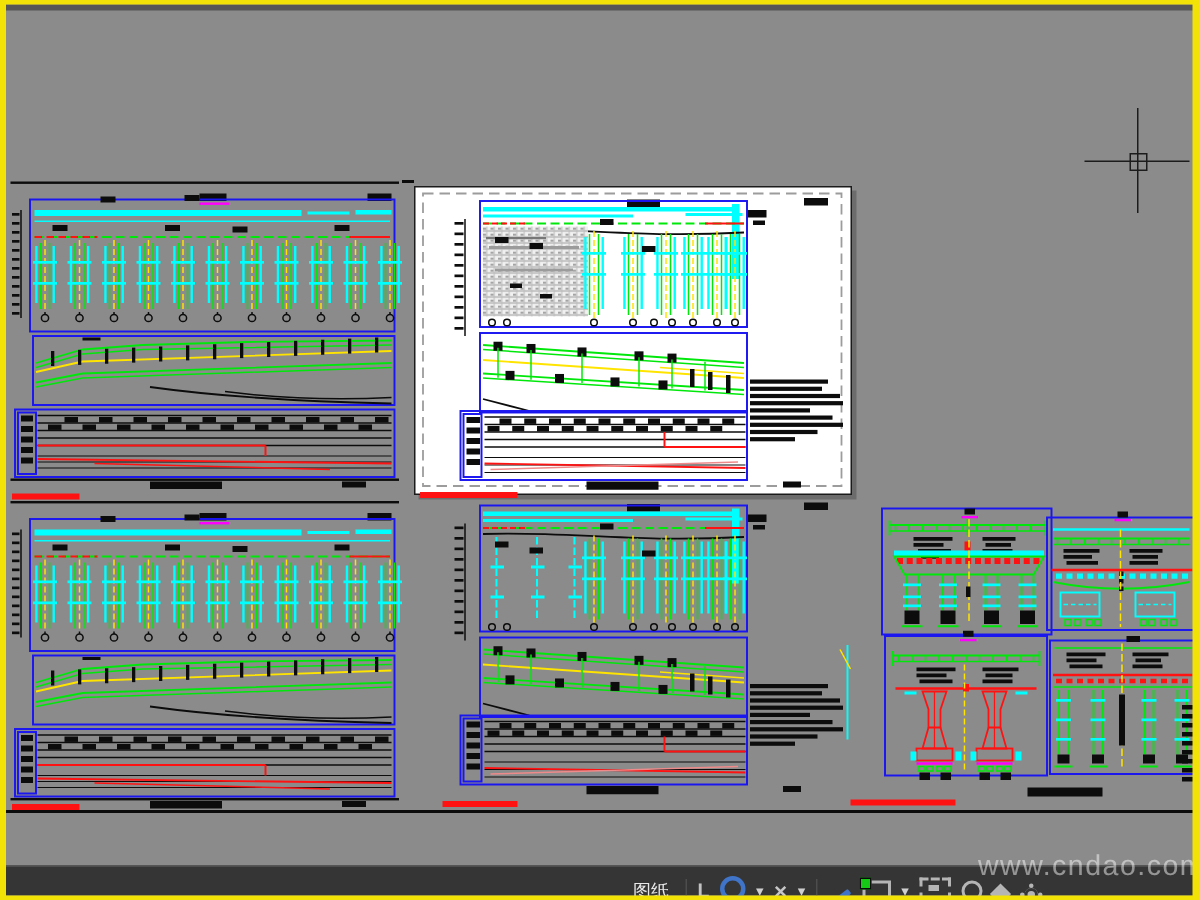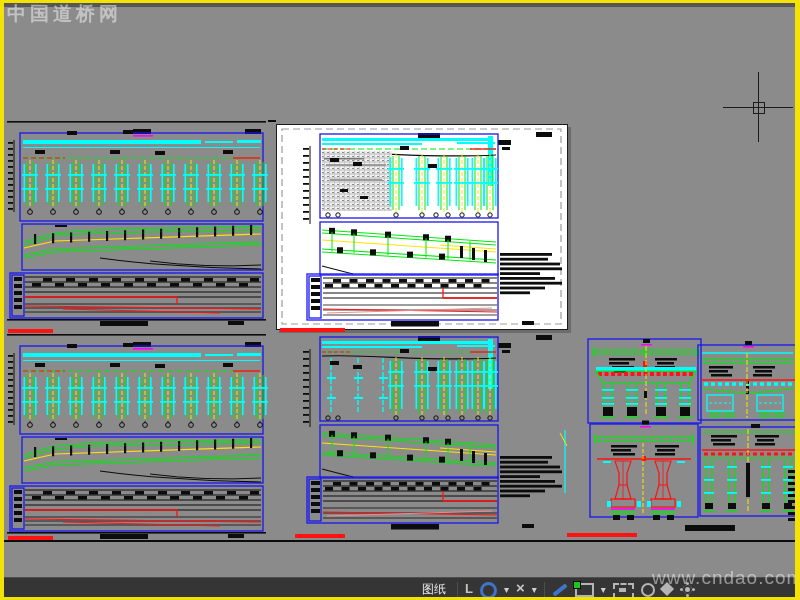--- a/index.html
+++ b/index.html
@@ -23,21 +23,21 @@
   
   .paper{position:absolute;left:276px;top:124px;width:292px;height:206px;background:#ffffff;
          border:1px solid #1b1b1b;box-sizing:border-box;box-shadow:3px 3px 0 rgba(70,70,70,.45);z-index:3;}
   .tile{position:absolute;z-index:2;}
   svg{display:block;}
   .hline{position:absolute;background:#0c0c0c;z-index:2;}
   .redbar{position:absolute;background:#ff1212;z-index:4;}
   
   .statusbar{position:absolute;left:0;top:577px;width:800px;height:20px;background:#353535;
              border-top:1px solid #4d4d4d;box-sizing:border-box;z-index:20;}
-  .sbrow{position:absolute;left:418px;top:0;height:20px;display:flex;align-items:flex-start;gap:7px;padding-top:3px;}
+  .sbrow{position:absolute;left:418px;top:0;height:20px;display:flex;align-items:flex-end;gap:7px;padding-top:3px;}
   .sb-sep{width:1px;height:15px;background:#4d4d4d;margin-top:1px;}
   .sb-btn{color:#e8e8e8;font-size:12px;line-height:14px;padding:1px 4px 0 4px;white-space:nowrap;}
   .sb-ortho{color:#c2c2c2;font-size:13px;font-weight:bold;line-height:14px;padding-top:1px;}
   .sb-ring{width:11px;height:11px;border:3px solid #3f74c9;border-radius:50%;margin-top:1px;}
   .sb-caret{color:#cfcfcf;font-size:10px;line-height:12px;padding-top:3px;}
   .sb-x{color:#c6c6c6;font-size:15px;font-weight:bold;line-height:13px;}
   .sb-pencil{width:16px;height:4px;background:#3f74c9;border-radius:1px;transform:rotate(-38deg);margin-top:7px;}
   .sb-rectg{position:relative;width:15px;height:10px;border:2px solid #b5b5b5;margin-top:2px;}
   .sb-rectg i{position:absolute;left:-4px;top:-4px;width:6px;height:6px;background:#17c917;border:1px solid #0a0a0a;}
   .sb-dashed{position:relative;width:17px;height:12px;border:2px dashed #b5b5b5;margin-top:2px;}
@@ -1020,21 +1020,20 @@
   <div class="redbar" style="left:8px;top:329px;width:45px;height:4px;"></div>
   <div class="redbar" style="left:280px;top:328px;width:65px;height:4px;"></div>
   <div class="redbar" style="left:8px;top:536px;width:45px;height:4px;"></div>
   <div class="redbar" style="left:295px;top:534px;width:50px;height:4px;"></div>
   <div class="redbar" style="left:567px;top:533px;width:70px;height:4px;"></div>
 
   <div class="ch" style="left:723px;top:106.5px;width:70px;height:1.6px;"></div>
   <div class="ch" style="left:757.5px;top:72px;width:1.6px;height:70px;"></div>
   <div class="chbox"></div>
 
-  <div class="wm tl">中国道桥网</div>
   <div class="wm br">www.cndao.com</div>
 
   <div class="statusbar">
     <div class="sbrow">
       <span class="sb-btn">图纸</span>
       <span class="sb-sep"></span>
       <span class="sb-ortho">L</span>
       <span class="sb-ring"></span>
       <span class="sb-caret">▾</span>
       <span class="sb-x">×</span>

